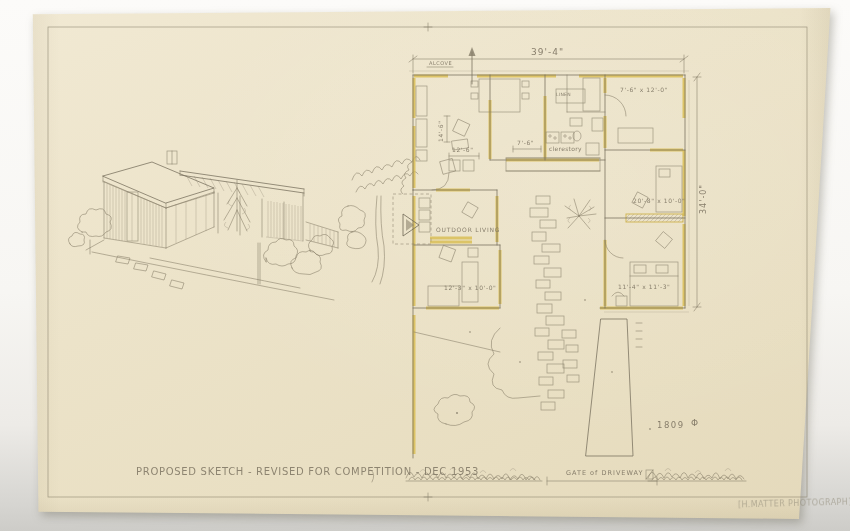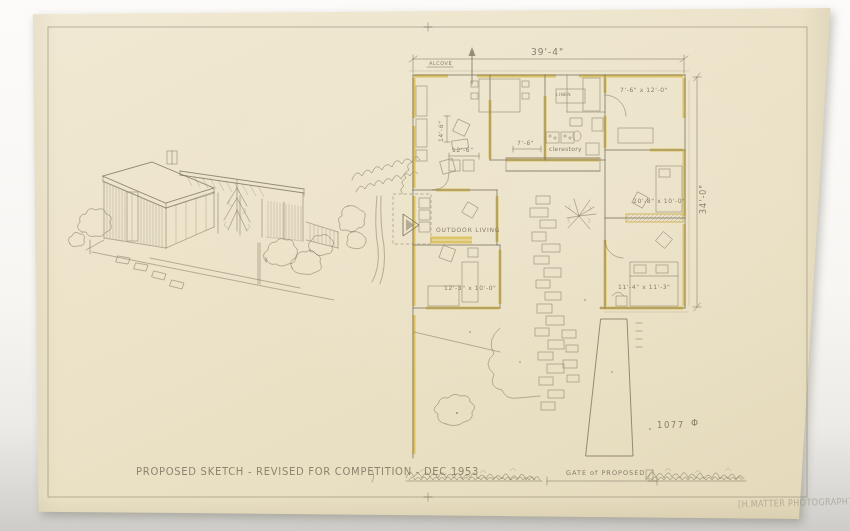--- a/index.html
+++ b/index.html
@@ -239,17 +239,17 @@
 <div class="lbl vert" style="left:437px;top:142px;font-size:6px">14'-6"</div>
 <div class="lbl" style="left:452px;top:146px;font-size:6px">12'-6"</div>
 <div class="lbl" style="left:517px;top:139px;font-size:6px">7'-6"</div>
 <div class="lbl" style="left:620px;top:86px;font-size:6px">7'-6" x 12'-0"</div>
 <div class="lbl" style="left:556px;top:91.5px;font-size:4.5px;letter-spacing:.3px">LINEN</div>
 <div class="lbl" style="left:549px;top:145px;font-size:6px;letter-spacing:.3px">clerestory</div>
 <div class="lbl" style="left:633px;top:197px;font-size:6px">20'-8" x 10'-0"</div>
 <div class="lbl" style="left:618px;top:283px;font-size:6px">11'-4" x 11'-3"</div>
 <div class="lbl" style="left:444px;top:284px;font-size:6px">12'-3" x 10'-0"</div>
 <div class="lbl" style="left:436px;top:226px;font-size:6px;letter-spacing:.8px">OUTDOOR LIVING</div>
-<div class="lbl" style="left:657px;top:420px;font-size:8.5px;letter-spacing:1.5px">1077</div>
+<div class="lbl" style="left:657px;top:420px;font-size:8.5px;letter-spacing:1.5px">1809</div>
 <div class="lbl" style="left:691px;top:418px;font-size:9px">Φ</div>
-<div class="lbl" style="left:566px;top:469px;font-size:6.5px;letter-spacing:1px">GATE of PROPOSED</div>
+<div class="lbl" style="left:566px;top:469px;font-size:6.5px;letter-spacing:1px">GATE of DRIVEWAY</div>
 <div class="lbl" style="left:136px;top:466px;font-size:10px;letter-spacing:.7px;color:#867d6a">PROPOSED SKETCH - REVISED FOR COMPETITION - DEC 1953</div>
 <div class="lbl stamp" style="left:738px;top:499px;font-size:8px;letter-spacing:.4px">[H.MATTER PHOTOGRAPH]</div>
 
 </body></html>

